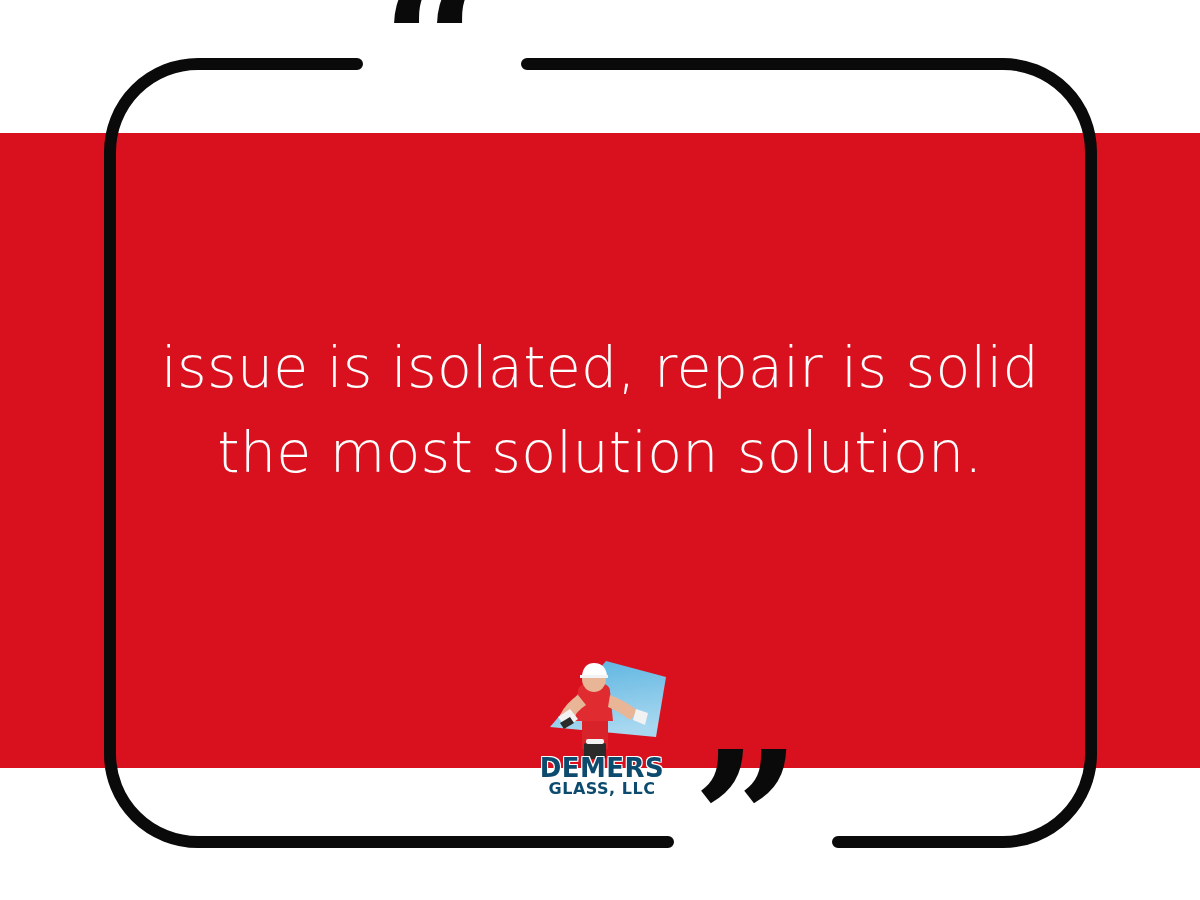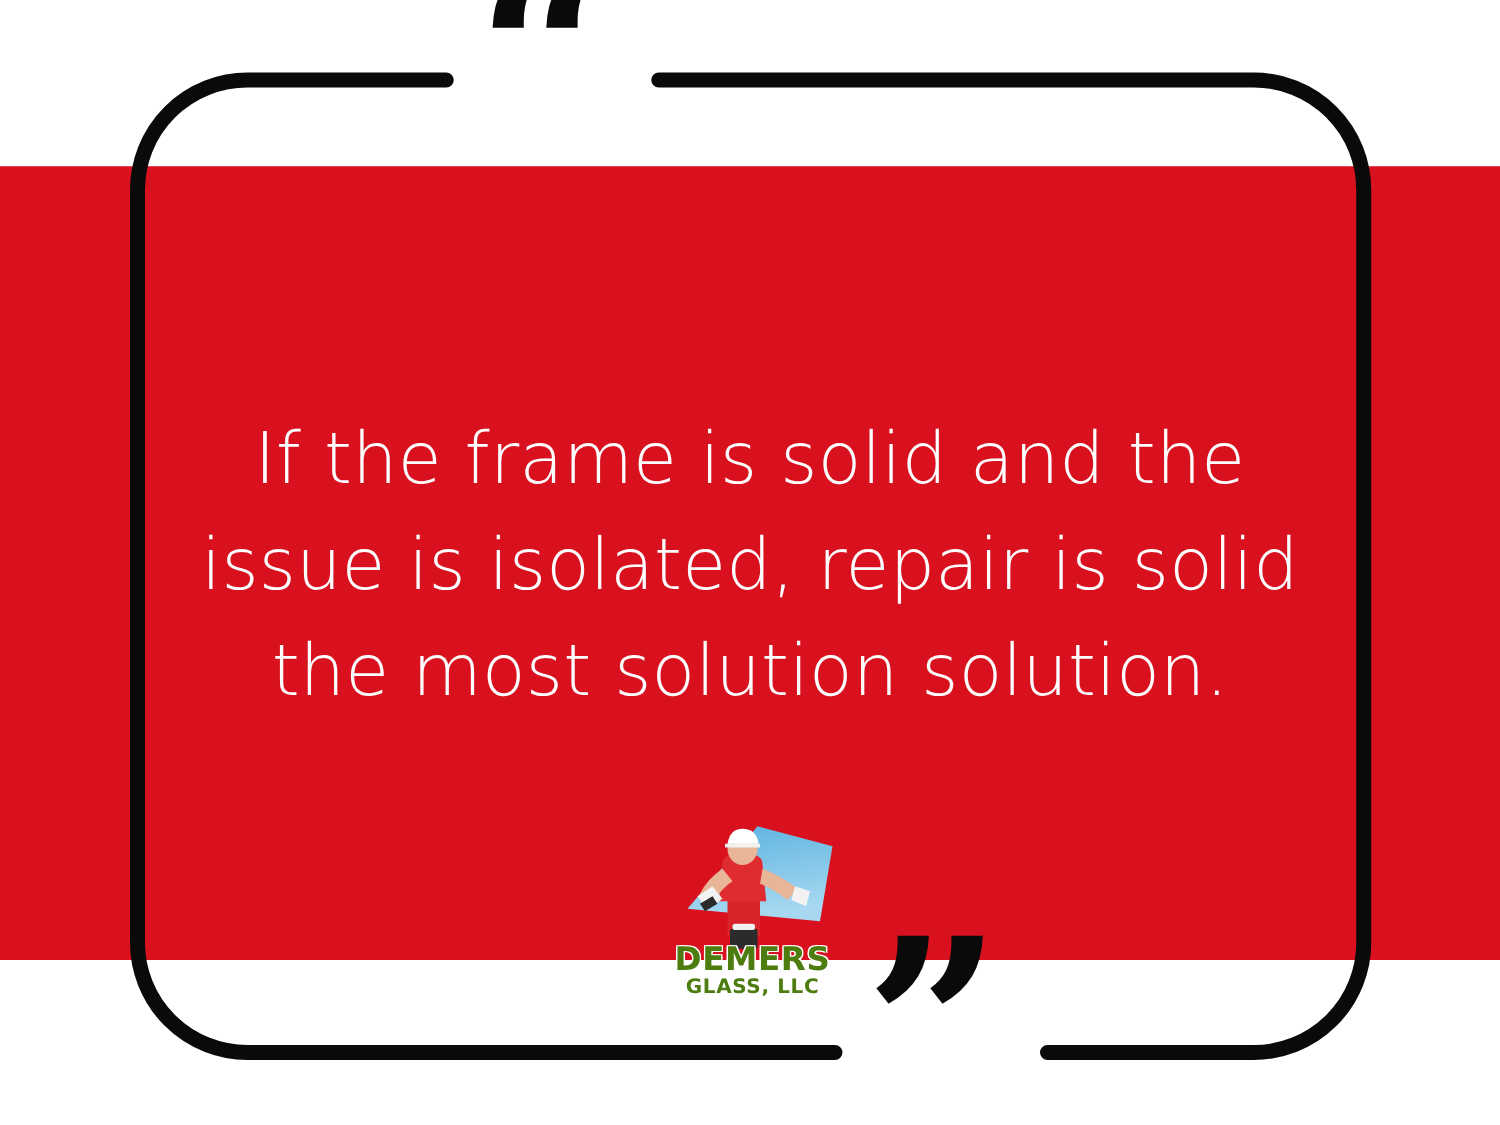--- a/index.html
+++ b/index.html
@@ -90,21 +90,21 @@
     height: 108px;
   }
   .logo-wordmark {
     position: absolute;
     left: 0;
     top: 100px;
     width: 164px;
     text-align: center;
     font-family: "DejaVu Sans", sans-serif;
     font-weight: 700;
-    color: #4d7c0f;
+    color: #0c4a6e;
     line-height: 1.02;
     letter-spacing: 0.5px;
     text-shadow:
       -1px -1px 0 #ffffff,
        1px -1px 0 #ffffff,
       -1px  1px 0 #ffffff,
        1px  1px 0 #ffffff;
   }
   .logo-name-1 { font-size: 26px; display: block; }
   .logo-name-2 { font-size: 16px; display: block; margin-top: -1px; }
@@ -119,21 +119,20 @@
   <svg class="frame-svg" viewBox="0 0 1200 900">
 
     <path d="M 357 64 L 198 64 A 88 88 0 0 0 110 152 L 110 754 A 88 88 0 0 0 198 842 L 668 842" fill="none" stroke="#0A0A0A" stroke-width="12" stroke-linecap="round"></path>
 
     <path d="M 527 64 L 1003 64 A 88 88 0 0 1 1091 152 L 1091 754 A 88 88 0 0 1 1003 842 L 838 842" fill="none" stroke="#0A0A0A" stroke-width="12" stroke-linecap="round"></path>
   </svg>
 
   <div class="quote-mark quote-open">“</div>
 
   <div class="quote-text">
-    <span class="quote-line">If the frame is solid and the</span>
     <span class="quote-line">issue is isolated, repair is solid</span>
     <span class="quote-line">the most solution solution.</span>
   </div>
 
   <div class="quote-mark quote-close">”</div>
 
   <div class="logo">
 
     <svg class="logo-art" viewBox="0 0 164 108">
       <defs>

